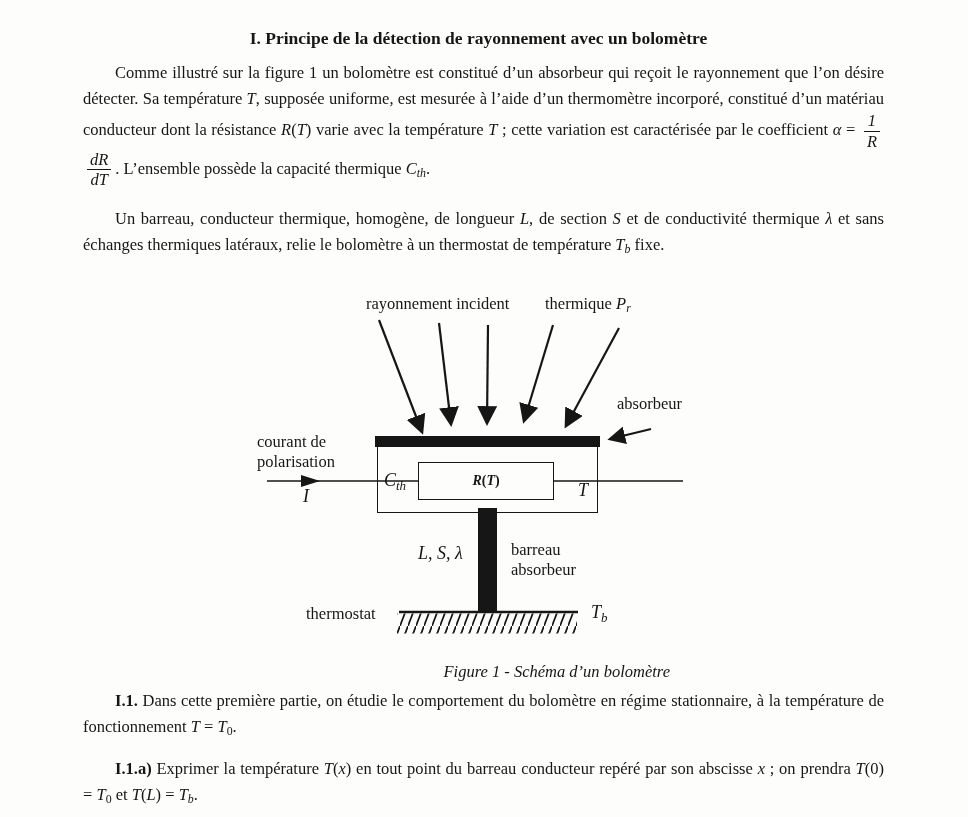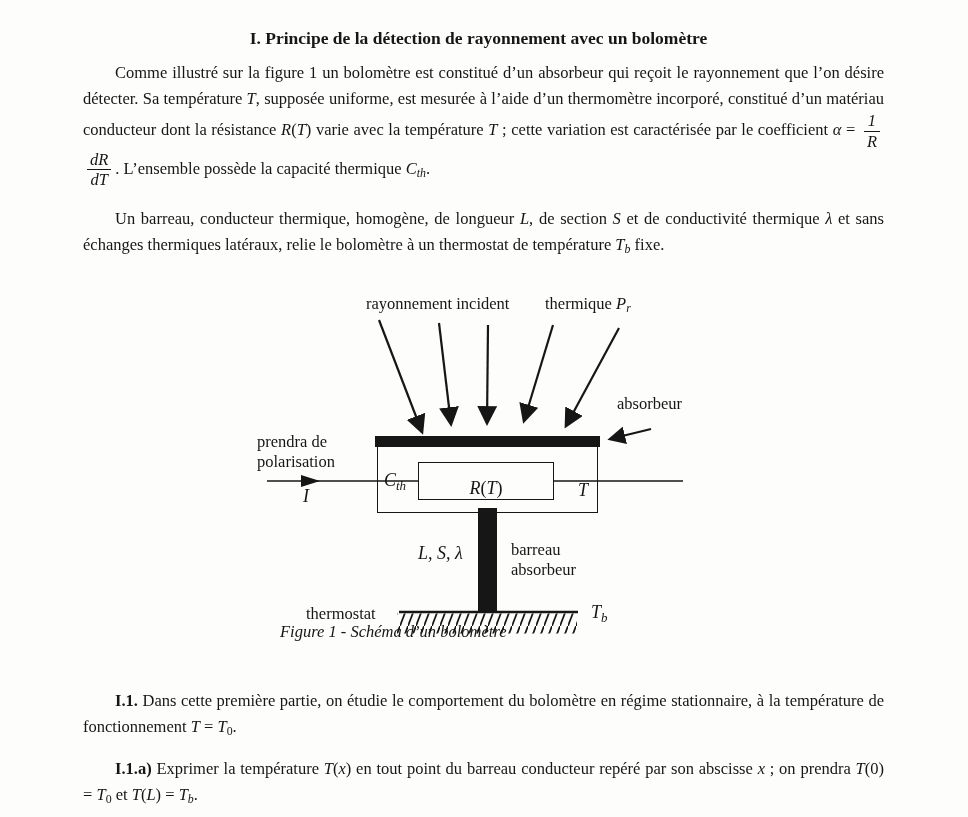--- a/index.html
+++ b/index.html
@@ -36,30 +36,31 @@
     position:absolute;left:377px;top:148px;width:221px;height:75px;
     border:1.8px solid #161616;box-sizing:border-box;background:transparent;
   }
   .absorber-bar{
     position:absolute;left:375px;top:146px;width:225px;height:11px;
     background:#161616;
   }
   .rt-box{
     position:absolute;left:418px;top:172px;width:136px;height:38px;
     border:1.6px solid #161616;box-sizing:border-box;background:#fdfdfb;
-    display:flex;align-items:flex-end;justify-content:center;
-    font-size:18px;
+    display:flex;align-items:center;justify-content:center;
+    font-size:14px;
+    font-weight:bold;
   }
   .vbar{
     position:absolute;left:478px;top:218px;width:19px;height:105px;
     background:#161616;
   }
   .caption{
-    position:absolute;left:280px;top:332px;width:390px;
-    text-align:left;font-style:italic;font-size:16.5px;
+    position:absolute;left:280px;top:372px;width:390px;
+    text-align:right;font-style:italic;font-size:16.5px;
   }
 </style>
 </head>
 <body>
 
 <h1 class="title">I. Principe de la détection de rayonnement avec un bolomètre</h1>
 
 <p class="para" style="top:60px"><span class="seg-n">Comme illustré sur la figure 1 un bolomètre est constitué d’un absorbeur qui reçoit le rayonnement que l’on désire détecter. Sa température </span><span class="seg-i">T</span><span class="seg-n">, supposée uniforme, est mesurée à l’aide d’un thermomètre incorporé, constitué d’un matériau conducteur dont la résistance </span><span class="seg-i">R</span><span class="seg-n">(</span><span class="seg-i">T</span><span class="seg-n">) varie avec la température </span><span class="seg-i">T</span><span class="seg-n"> ; cette variation est caractérisée par le coefficient </span><span class="seg-i">α</span><span class="seg-n"> = </span><span class="frac"><span class="num">1</span><span class="den">R</span></span><span class="frac"><span class="num">dR</span><span class="den">dT</span></span><span class="seg-n">. L’ensemble possède la capacité thermique </span><span class="seg-i">C</span><span class="seg-sub">th</span><span class="seg-n">.</span></p>
 
 <p class="para" style="top:206px"><span class="seg-n">Un barreau, conducteur thermique, homogène, de longueur </span><span class="seg-i">L</span><span class="seg-n">, de section </span><span class="seg-i">S</span><span class="seg-n"> et de conductivité thermique </span><span class="seg-i">λ</span><span class="seg-n"> et sans échanges thermiques latéraux, relie le bolomètre à un thermostat de température </span><span class="seg-i">T</span><span class="seg-sub">b</span><span class="seg-n"> fixe.</span></p>
@@ -93,21 +94,21 @@
       <line x1="399" y1="322" x2="578" y2="322" stroke="#161616" stroke-width="2.6"></line>
       <rect x="397" y="323.5" width="180" height="20" fill="url(#hatch)"></rect>
     </g>
   </svg>
 
   <div class="flabel" style="left:366px;top:4px">rayonnement incident</div>
   <div class="flabel" style="left:545px;top:4px"><span class="seg-n">thermique </span><span class="seg-i">P</span><span class="seg-sub">r</span></div>
   <div class="flabel" style="left:617px;top:104px">absorbeur</div>
 
   <div class="flabel" style="left:257px;top:142px">
-    <div>prendra de</div>
+    <div>courant de</div>
     <div>polarisation</div>
   </div>
 
   <div class="outer-box"></div>
   <div class="absorber-bar"></div>
   <div class="rt-box">
     <span><span class="seg-i">R</span><span class="seg-n">(</span><span class="seg-i">T</span><span class="seg-n">)</span></span>
   </div>
 
   <div class="flabel mathlbl" style="left:303px;top:196px">I</div>

